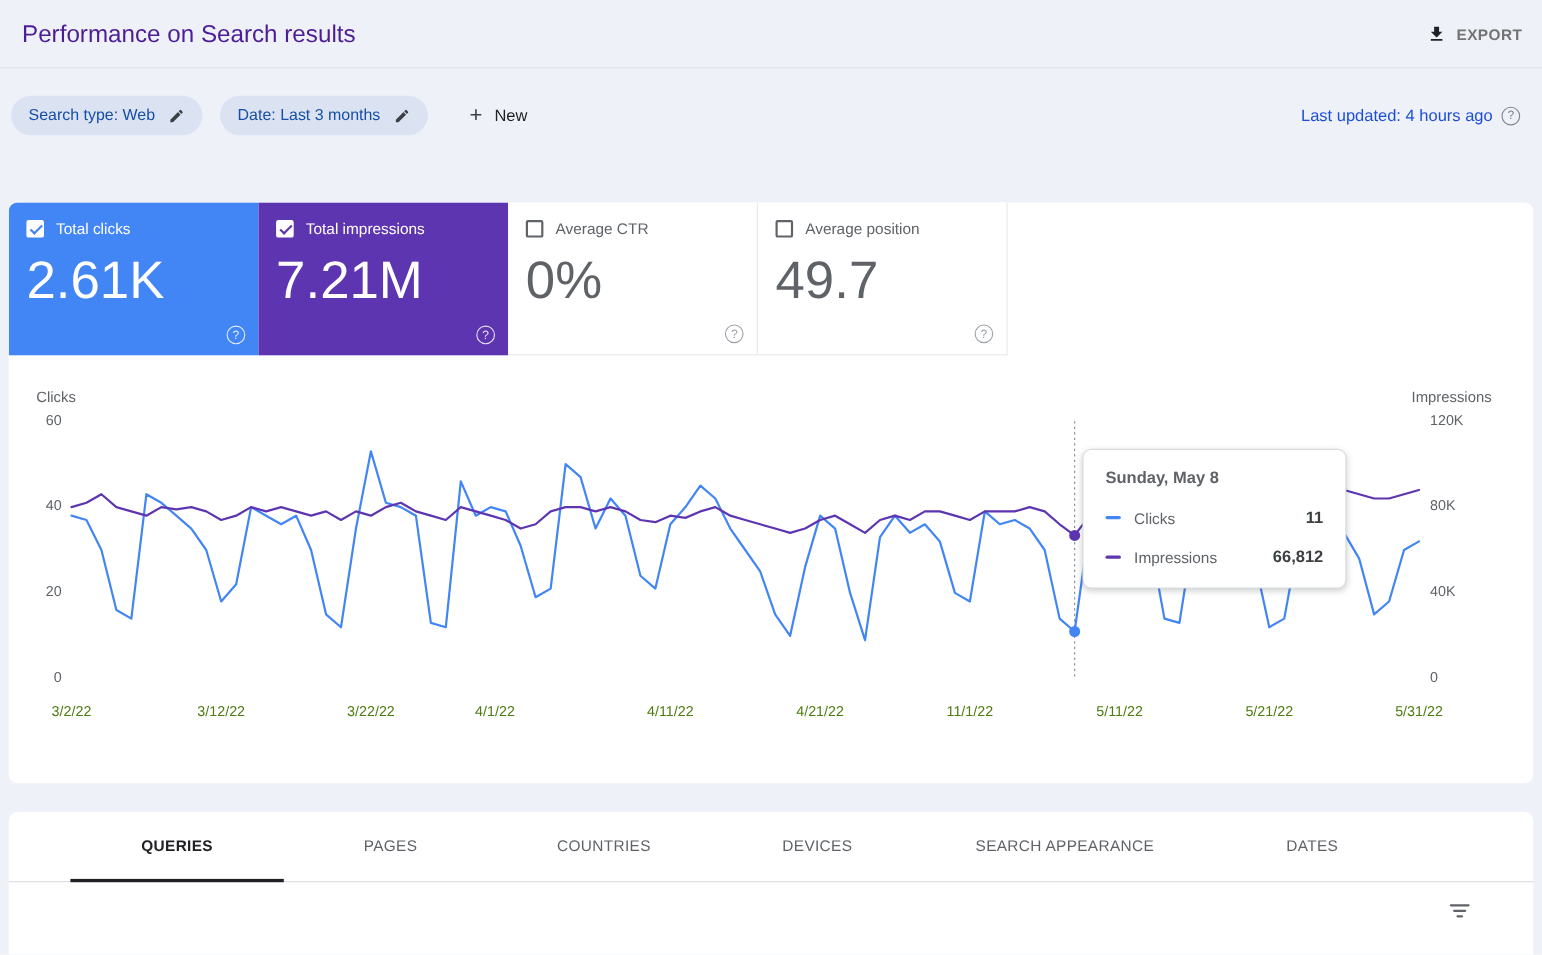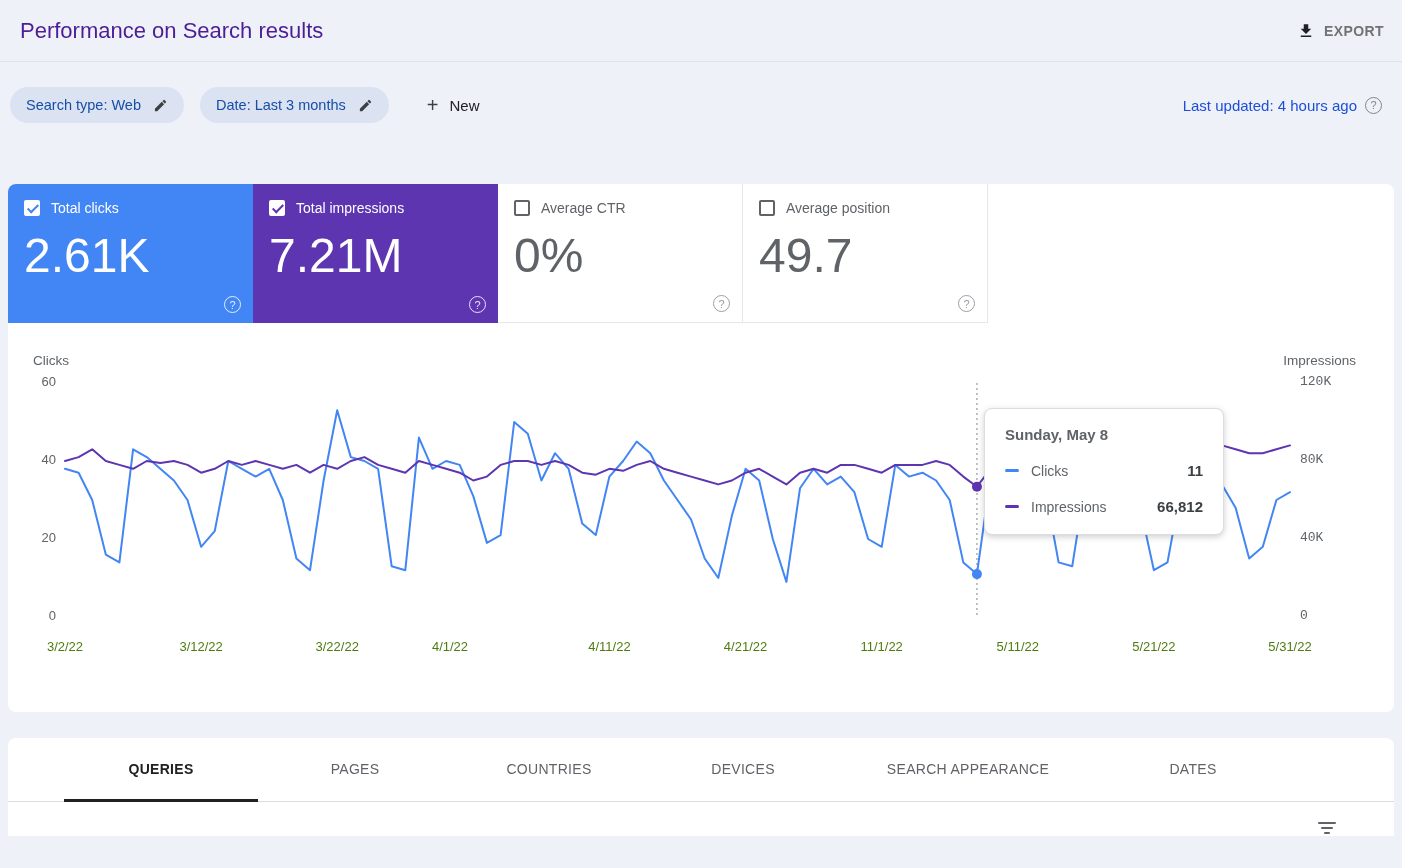--- a/index.html
+++ b/index.html
@@ -33,25 +33,25 @@
   .last-updated-text { font-size:15px; color:#1d4ed8; }
   .help-circle {
     width:17px; height:17px; border:1.5px solid #80868b; border-radius:50%;
     display:flex; align-items:center; justify-content:center;
     font-size:11px; color:#80868b; cursor:pointer;
   }
 
   
   .card { background:#fff; border-radius:8px; margin:0 8px; }
   .chart-card { margin-top:36px; height:528px; overflow:hidden; }
-  .table-card { margin-top:26px; height:98px; border-radius:8px 8px 0 0; overflow:hidden; }
+  .table-card { margin-top:26px; height:130px; border-radius:8px 8px 0 0; overflow:hidden; }
 
   
   .metric-row { display:flex; height:139px; }
-  .metric { width:245px; height:139px; padding:16px 16px 12px 16px; position:relative; cursor:pointer; background:#fff; }
+  .metric { width:227px; height:139px; padding:16px 16px 12px 16px; position:relative; cursor:pointer; background:#fff; }
   .metric.plain { border-right:1px solid #e4e7ec; border-bottom:1px solid #e4e7ec; }
   .metric.colored { color:#fff; }
   .metric-head { display:flex; align-items:center; gap:11px; }
   .metric-label { font-size:14px; font-weight:500; color:#5f6368; }
   .metric.colored .metric-label { color:#fff; }
   .cb { width:16px; height:16px; border:2px solid #5f6368; border-radius:2px; position:relative; flex:0 0 auto; }
   .metric.colored .cb { background:#fff; border-color:#fff; }
   .cb.checked::after {
     content:''; position:absolute; left:4px; top:0px; width:4px; height:9px;
     border:solid var(--ck,#4285f4); border-width:0 2px 2px 0; transform:rotate(45deg);
@@ -60,21 +60,21 @@
   .metric.colored .metric-value { color:#fff; }
   .metric .help-circle { position:absolute; right:12px; bottom:10px; border-color:#9aa0a6; color:#9aa0a6; }
   .metric.colored .help-circle { border-color:rgba(255,255,255,.85); color:rgba(255,255,255,.85); }
 
   
   .chart-section { position:relative; height:389px; }
   .axis-label { position:absolute; top:30px; font-size:13.5px; color:#5f6368; }
   .axis-label.left { left:25px; }
   .axis-label.right { right:38px; }
   .ytick { position:absolute; left:0; width:48px; text-align:right; font-size:13px; color:#5f6368; }
-  .ytick-r { position:absolute; left:1292px; font-size:13px; color:#5f6368;font-family:Liberation Mono, monospace; }
+  .ytick-r { position:absolute; left:1292px; font-size:13px; color:#5f6368; }
   .xtick { position:absolute; top:316px; transform:translateX(-50%); font-size:13px; color:#4d7c0f; }
   #chart-svg { position:absolute; left:57px; top:60px; overflow:visible; }
 
   .tooltip {
     position:absolute; left:976px; top:85px; width:240px;
     background:#fff; border:1px solid #dadce0; border-radius:8px;
     box-shadow:0 2px 6px rgba(60,64,67,.25); padding:17px 20px 19px 20px; z-index:5;
   }
   .tt-title { font-size:15px; font-weight:600; color:#5f6368; }
   .tt-row { display:flex; align-items:center; margin-top:19px; }

